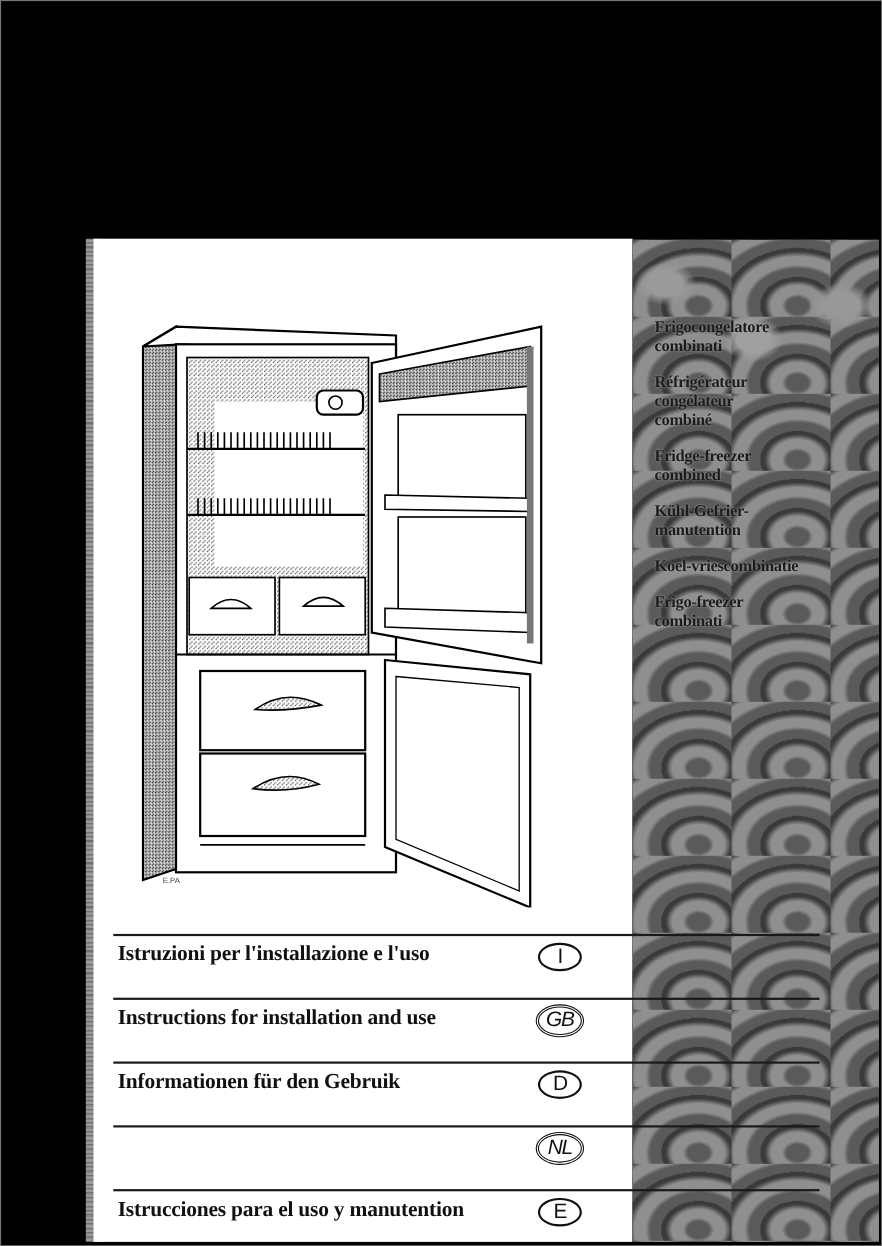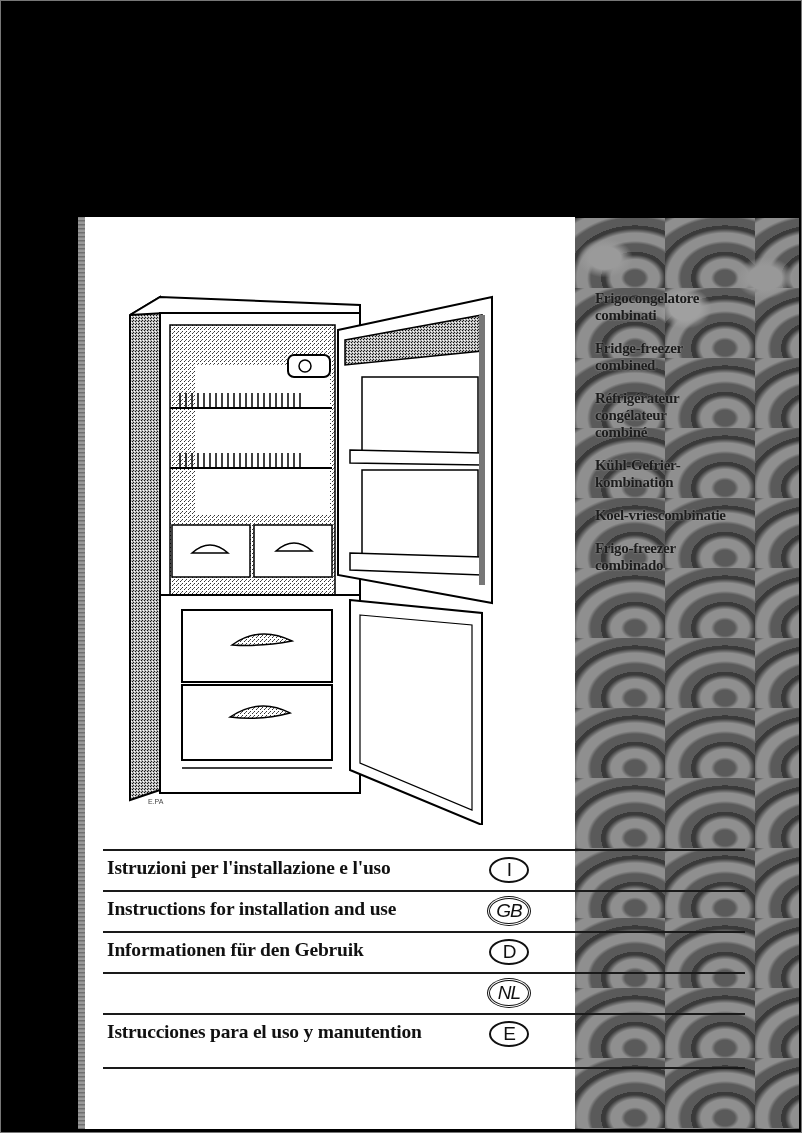--- a/index.html
+++ b/index.html
@@ -45,21 +45,21 @@
     position: absolute; left: 120px; top: 285px; width: 390px; height: 540px;
   }
   .caption {
     position: absolute; left: 148px; top: 798px;
     font-family: Liberation Sans, sans-serif; font-size: 7px; color: #444; text-align: right;
   }
   .titles {
     position: absolute; left: 103px; top: 849px; width: 642px;
   }
   .title-row {
-    position: relative; height: 41px;
+    position: relative; height: 58px;
     border-top: 2px solid #1a1a1a;
     box-sizing: border-box;
   }
   .title-row:last-child { border-bottom: 2px solid #1a1a1a; height: 56px; }
   .title-text {
     position: absolute; left: 4px; top: 6px;
     font-family: "Liberation Serif", serif; font-weight: bold;
     font-size: 19.5px; color: #111; letter-spacing: -0.2px;
     white-space: nowrap;
   }
@@ -77,30 +77,30 @@
 <body>
 
 <div class="frame"></div>
 <div class="page-edge"></div>
 <div class="page"></div>
 <div class="panel"></div>
 
 <div class="panel-labels">
   <div class="panel-label">Frigocongelatore
 combinati</div>
-  <div class="panel-label">Fridge-freezer
-combined</div>
   <div class="panel-label">Réfrigérateur
 congélateur
 combiné</div>
+  <div class="panel-label">Fridge-freezer
+combined</div>
   <div class="panel-label">Kühl-Gefrier-
-kombination</div>
+manutention</div>
   <div class="panel-label">Koel-vriescombinatie</div>
   <div class="panel-label">Frigo-freezer
-combinado</div>
+combinati</div>
 </div>
 
 <svg class="illustration" viewBox="0 0 390 540" xmlns="http://www.w3.org/2000/svg">
   <defs>
     <pattern id="dither" width="4" height="4" patternUnits="userSpaceOnUse">
       <rect width="4" height="4" fill="#fff"></rect>
       <rect x="0" y="0" width="1" height="1" fill="#333"></rect>
       <rect x="2" y="2" width="1" height="1" fill="#333"></rect>
       <rect x="1" y="3" width="1" height="1" fill="#666"></rect>
     </pattern>

